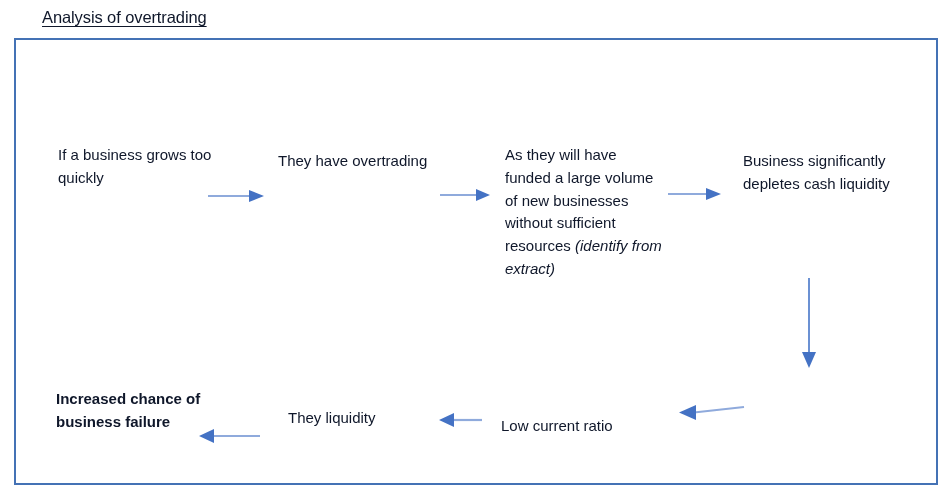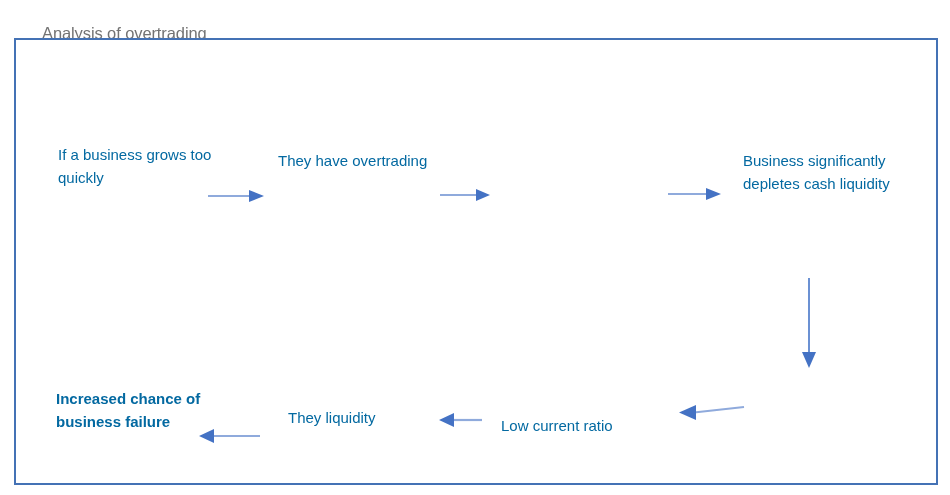--- a/index.html
+++ b/index.html
@@ -11,43 +11,43 @@
     position: relative;
     width: 950px;
     height: 495px;
     background: #ffffff;
     font-family: "Liberation Sans", sans-serif;
     overflow: hidden;
   }
   #diagram-title {
     position: absolute;
     left: 42px;
-    top: 24px;
+    top: 8px;
     font-size: 16.5px;
-    color: #737373;
+    color: #0f172a;
     text-decoration: underline;
     text-underline-offset: 3px;
     letter-spacing: -0.1px;
     white-space: nowrap;
   }
   #flow-frame {
     position: absolute;
     left: 14px;
     top: 38px;
     width: 924px;
     height: 447px;
     border: 2px solid #4472b5;
     box-sizing: border-box;
     background: #ffffff;
   }
   .node {
     position: absolute;
     font-size: 15px;
     line-height: 1.52;
-    color: #0369a1;
+    color: #0f172a;
     text-align: left;
   }
   .node .italic-part {
     font-style: italic;
   }
   .arrow {
     position: absolute;
     pointer-events: none;
   }
   .arrow svg {
@@ -79,20 +79,23 @@
 <div id="page">
 
   <div id="diagram-title">Analysis of overtrading</div>
 
   <div id="flow-frame">
 
     <div class="node" id="node-1">If a business grows too quickly</div>
 
     <div class="node" id="node-2">They have overtrading</div>
 
+    <div class="node" id="node-3">
+      <span>As they will have funded a large volume of new businesses without sufficient resources </span><span class="italic-part">(identify from extract)</span>
+    </div>
 
     <div class="node" id="node-4">Business significantly depletes cash liquidity</div>
 
 
     <div class="node" id="node-6">Low current ratio</div>
 
     <div class="node" id="node-7">They liquidity</div>
 
     <div class="node" id="node-8">Increased chance of business failure</div>
 

